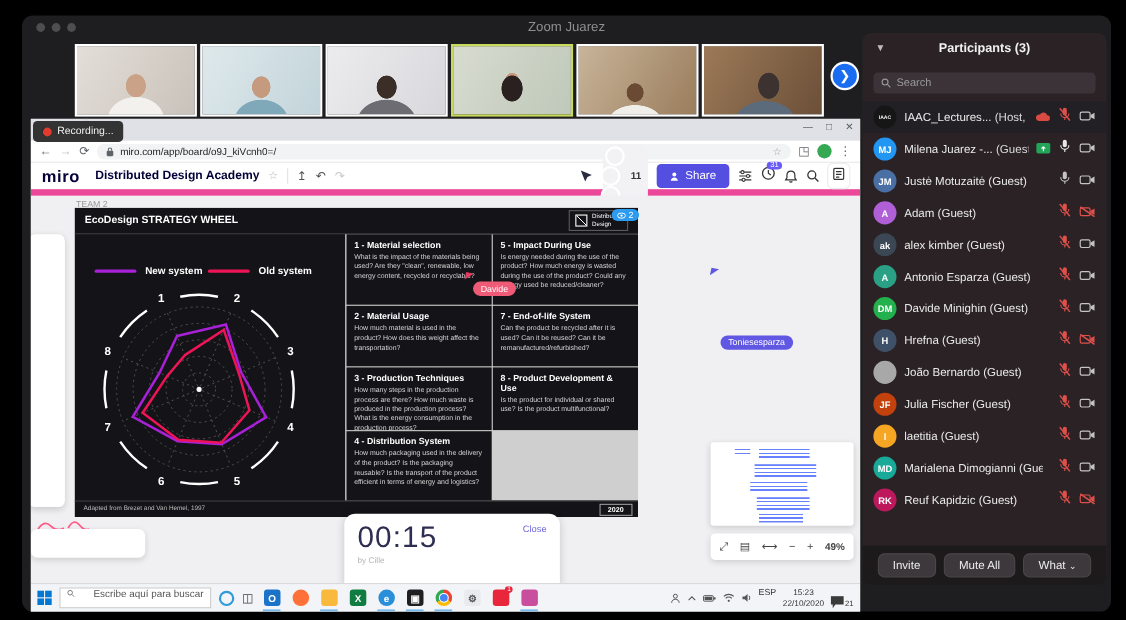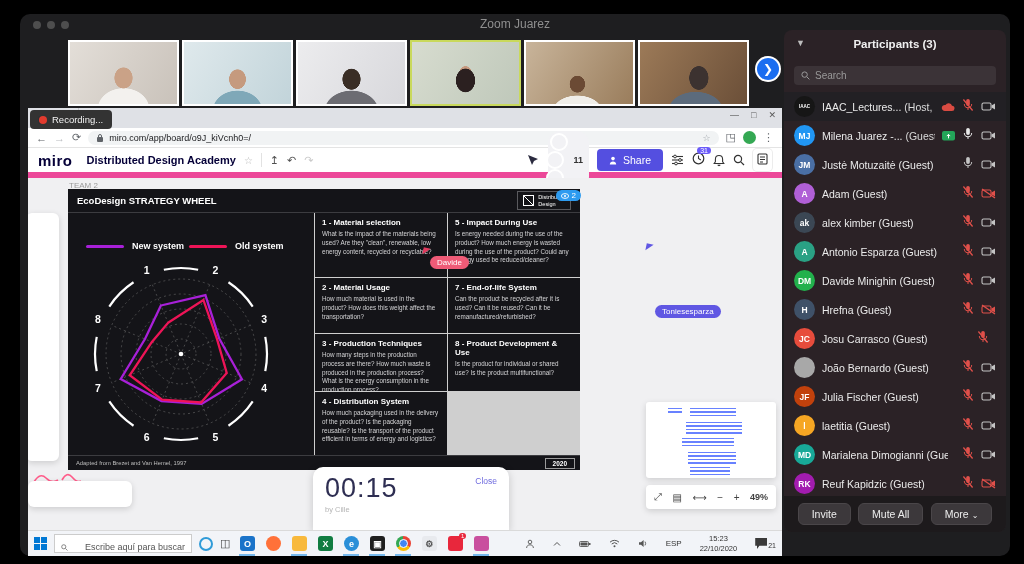--- a/index.html
+++ b/index.html
@@ -113,33 +113,33 @@
   .mm{position:absolute;background:repeating-linear-gradient(#4262ff 0 1.4px,transparent 1.4px 3.4px);opacity:.8;}
   .zbar{position:absolute;left:618px;top:307px;width:130px;height:24px;background:#fff;border-radius:4px;box-shadow:0 2px 6px rgba(0,0,0,.15);display:flex;align-items:center;justify-content:space-between;padding:0 8px;font-size:10px;color:#424242;z-index:10;}
   .zpct{font-size:9px;font-weight:bold;}
   .cursorpill{position:absolute;color:#fff;font-size:8px;padding:2px 7px;border-radius:8px;z-index:12;white-space:nowrap;}
   .curarrow{position:absolute;width:0;height:0;border-left:7px solid;border-bottom:7px solid transparent;transform:rotate(12deg);z-index:12;}
   .scribble{position:absolute;z-index:8;}
   
   .taskbar{position:absolute;left:0;top:422px;width:754px;height:26px;background:#f2f4f8;border-top:1px solid #dadada;display:flex;align-items:center;padding:0 6px;gap:7px;}
   .winlogo{width:13px;height:13px;display:grid;grid-template-columns:6px 6px;grid-template-rows:6px 6px;gap:1px;}
   .winlogo i{background:#0078d4;display:block;}
-  .tsearch{width:138px;height:19px;background:#fff;border:1px solid #ccc;display:flex;align-items:flex-end;gap:17px;padding:0 6px;font-size:9px;color:#555;white-space:nowrap;}
+  .tsearch{width:138px;height:19px;background:#fff;border:1px solid #ccc;display:flex;align-items:flex-start;gap:17px;padding:0 6px;font-size:9px;color:#555;white-space:nowrap;}
   .cortana{width:14px;height:14px;border-radius:50%;border:2px solid #2f9bd8;}
   .taskview{font-size:11px;color:#444;}
   .tapps{display:flex;align-items:center;gap:6px;}
   .tapp{position:relative;width:20px;height:24px;display:flex;align-items:center;justify-content:center;}
   .tapp.active::after{content:"";position:absolute;left:2px;bottom:0;width:16px;height:2px;background:#76b9ed;}
   .tico{width:15px;height:15px;border-radius:3px;display:flex;align-items:center;justify-content:center;font-size:9px;font-weight:bold;color:#fff;}
   .tapp.circle .tico{border-radius:50%;}
   .tapp.chrome-ico .tico{background:conic-gradient(#ea4335 0 33%,#fbbc05 33% 66%,#34a853 66% 100%);position:relative;border-radius:50%;}
   .tapp.chrome-ico .tico::after{content:"";width:7px;height:7px;border-radius:50%;background:#4285f4;border:1.5px solid #fff;}
   .tbadge{position:absolute;right:-1px;top:1px;background:#e8273c;color:#fff;border-radius:5px;font-size:6px;padding:0 2px;min-width:7px;text-align:center;}
   .tbadge:empty{display:none;}
-  .tray{margin-left:auto;display:flex;align-items:center;gap:18px;}
+  .tray{margin-left:auto;display:flex;gap:6px;}
   .trayic{display:flex;align-items:center;}
   .tlang{font-size:8px;color:#333;}
   .tclock{font-size:7.5px;color:#333;text-align:center;line-height:1.25;}
   .notif{position:relative;display:flex;align-items:flex-end;gap:1px;}
   .notif .sq{width:12px;height:11px;background:#3a3a3a;clip-path:polygon(0 0,100% 0,100% 70%,35% 70%,15% 100%,15% 70%,0 70%);}
   .notifcount{font-size:7px;color:#333;}
 </style>
 </head>
 <body>
 
@@ -688,36 +688,20 @@
                   <line x1="1.5" y1="1.5" x2="11.5" y2="13.5" stroke="#e0504a" stroke-width="1.4"></line>
                 </svg></span>
       <span><svg width="15" height="11" viewBox="0 0 15 11">
                   <rect x="1" y="2" width="9" height="7" rx="1.5" fill="none" stroke="#e0504a" stroke-width="1.1"></rect>
                   <path d="M10.5 4.5 L14 2.5 V8.5 L10.5 6.5 Z" fill="#e0504a"></path>
                   <line x1="1" y1="1" x2="14" y2="10" stroke="#e0504a" stroke-width="1.4"></line>
                 </svg></span>
     </span>
   </div>
           <div class="prow">
-    <span class="pav" style="background: rgb(231, 76, 60);">
-              <i>JC</i>
-            </span>
-    <span class="pname"><span>Josu Carrasco (Guest)</span> <em></em></span>
-    <span class="pics">
-      <span></span>
-      <span><svg width="12" height="14" viewBox="0 0 13 15">
-                  <rect x="4.5" y="1" width="4" height="7.5" rx="2" fill="#e0504a"></rect>
-                  <path d="M2.5 6.5a4 4 0 0 0 8 0" fill="none" stroke="#e0504a" stroke-width="1.1"></path>
-                  <line x1="6.5" y1="10.5" x2="6.5" y2="13" stroke="#e0504a" stroke-width="1.1"></line>
-                  <line x1="1.5" y1="1.5" x2="11.5" y2="13.5" stroke="#e0504a" stroke-width="1.4"></line>
-                </svg></span>
-      <span></span>
-    </span>
-  </div>
-          <div class="prow">
     <span class="pav" style="background: rgb(168, 168, 168);">
               <i></i>
             </span>
     <span class="pname"><span>João Bernardo (Guest)</span> <em></em></span>
     <span class="pics">
       <span></span>
       <span><svg width="12" height="14" viewBox="0 0 13 15">
                   <rect x="4.5" y="1" width="4" height="7.5" rx="2" fill="#e0504a"></rect>
                   <path d="M2.5 6.5a4 4 0 0 0 8 0" fill="none" stroke="#e0504a" stroke-width="1.1"></path>
                   <line x1="6.5" y1="10.5" x2="6.5" y2="13" stroke="#e0504a" stroke-width="1.1"></line>
@@ -780,21 +764,21 @@
                   <line x1="6.5" y1="10.5" x2="6.5" y2="13" stroke="#e0504a" stroke-width="1.1"></line>
                   <line x1="1.5" y1="1.5" x2="11.5" y2="13.5" stroke="#e0504a" stroke-width="1.4"></line>
                 </svg></span>
       <span><svg width="15" height="11" viewBox="0 0 15 11">
                   <rect x="1" y="2" width="9" height="7" rx="1.5" fill="none" stroke="#c4c4c4" stroke-width="1.1"></rect>
                   <path d="M10.5 4.5 L14 2.5 V8.5 L10.5 6.5 Z" fill="#c4c4c4"></path>
                 </svg></span>
     </span>
   </div>
           <div class="prow">
-    <span class="pav" style="background: #a21caf;">
+    <span class="pav" style="background: #be185d;">
               <i>RK</i>
             </span>
     <span class="pname"><span>Reuf Kapidzic (Guest)</span> <em></em></span>
     <span class="pics">
       <span></span>
       <span><svg width="12" height="14" viewBox="0 0 13 15">
                   <rect x="4.5" y="1" width="4" height="7.5" rx="2" fill="#e0504a"></rect>
                   <path d="M2.5 6.5a4 4 0 0 0 8 0" fill="none" stroke="#e0504a" stroke-width="1.1"></path>
                   <line x1="6.5" y1="10.5" x2="6.5" y2="13" stroke="#e0504a" stroke-width="1.1"></line>
                   <line x1="1.5" y1="1.5" x2="11.5" y2="13.5" stroke="#e0504a" stroke-width="1.4"></line>
@@ -803,17 +787,17 @@
                   <rect x="1" y="2" width="9" height="7" rx="1.5" fill="none" stroke="#e0504a" stroke-width="1.1"></rect>
                   <path d="M10.5 4.5 L14 2.5 V8.5 L10.5 6.5 Z" fill="#e0504a"></path>
                   <line x1="1" y1="1" x2="14" y2="10" stroke="#e0504a" stroke-width="1.4"></line>
                 </svg></span>
     </span>
   </div>
         </div>
       <div class="pfoot">
         <button class="pbtn">Invite</button>
         <button class="pbtn">Mute All</button>
-        <button class="pbtn"><span>More</span><span class="c">⌄</span></button>
+        <button class="pbtn"><span>What</span><span class="c">⌄</span></button>
       </div>
     </div>
   </div>
 </div>
 
 </body></html>

